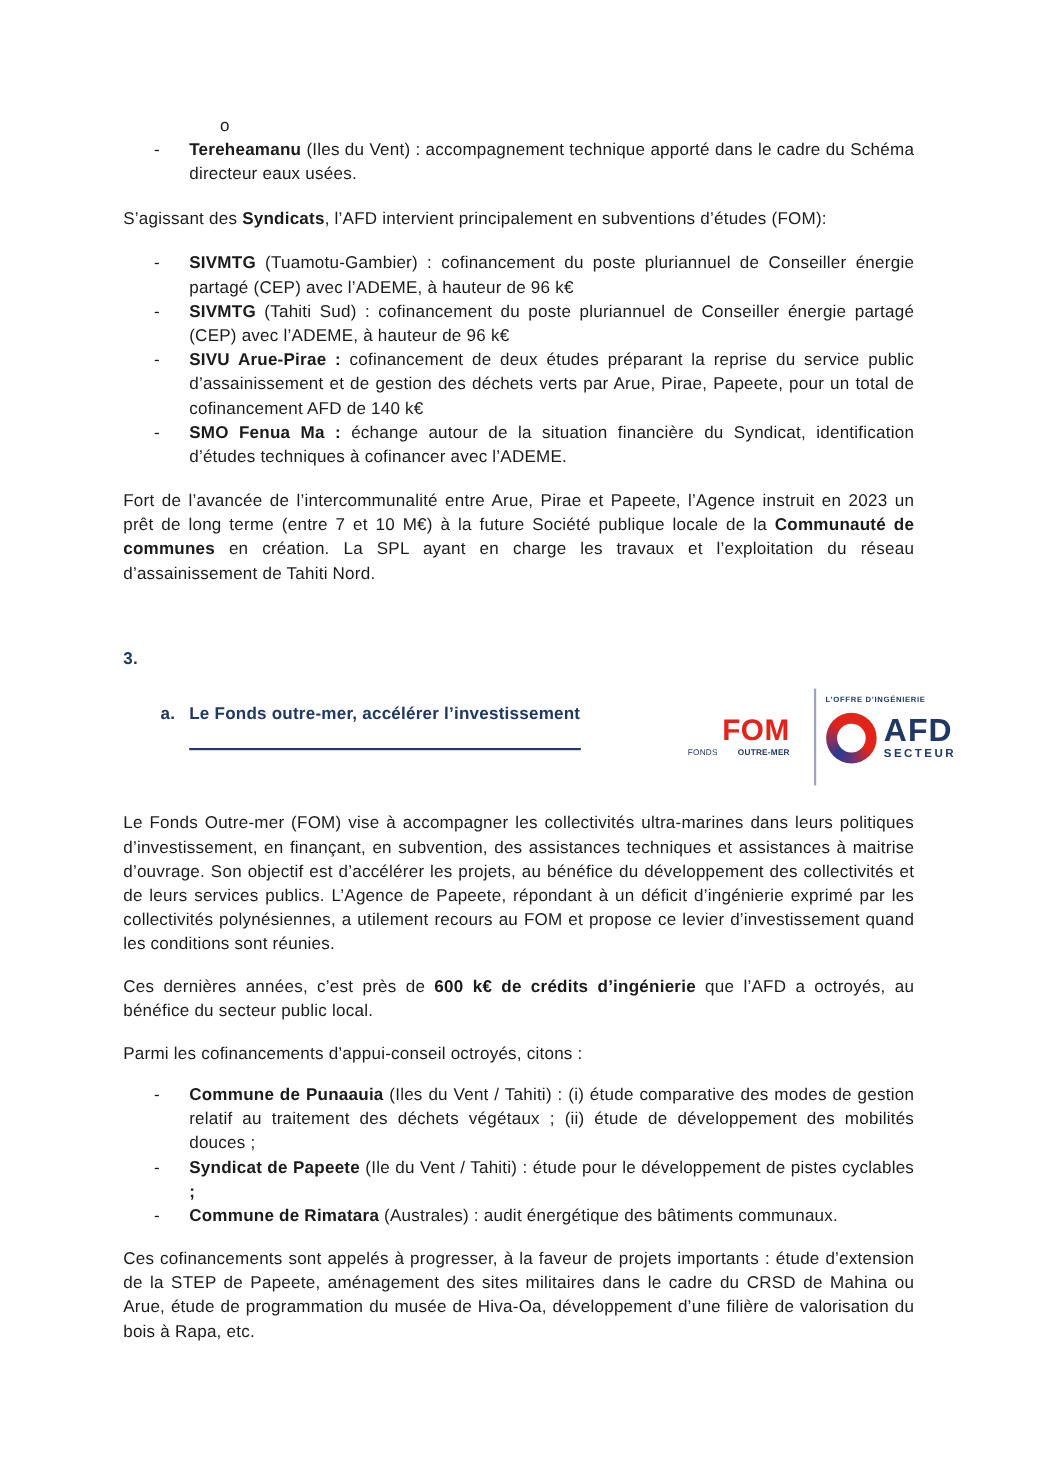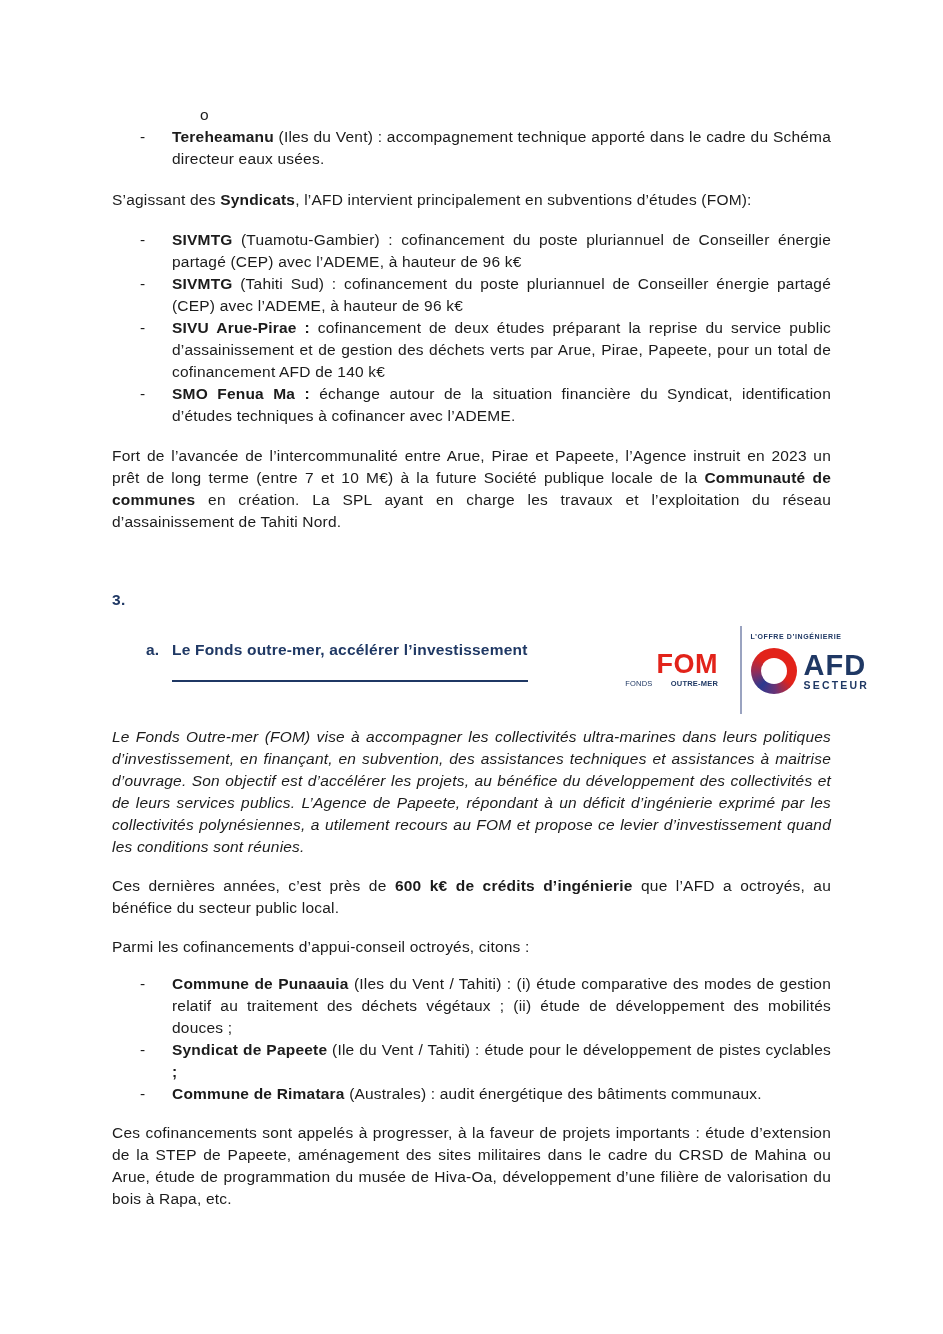--- a/index.html
+++ b/index.html
@@ -24,21 +24,21 @@
   
   .row { display:flex; align-items:flex-start; }
   .row .marker { flex:none; width:60px; padding-left:28px; }
   .row .content { flex:1; text-align:justify; }
   .row.sub .marker { width:118px; padding-left:88px; }
 
   .mt15 { margin-top:15px; }
   .mt17 { margin-top:17px; }
   .mt18 { margin-top:18px; }
   .mt19 { margin-top:19px; }
-  .mt56 { margin-top:44px;font-style:italic; }
+  .mt56 { margin-top:56px; }
 
   
   .heading3 {
     display:flex; margin-top:56px;
     color:var(--heading-navy, #1F3864);
     font-weight:700; font-size:15.5px; letter-spacing:0.3px;
   }
   .heading3 .h3-num { flex:none; width:28px; }
   .subheading {
     display:flex; margin-top:28px;

